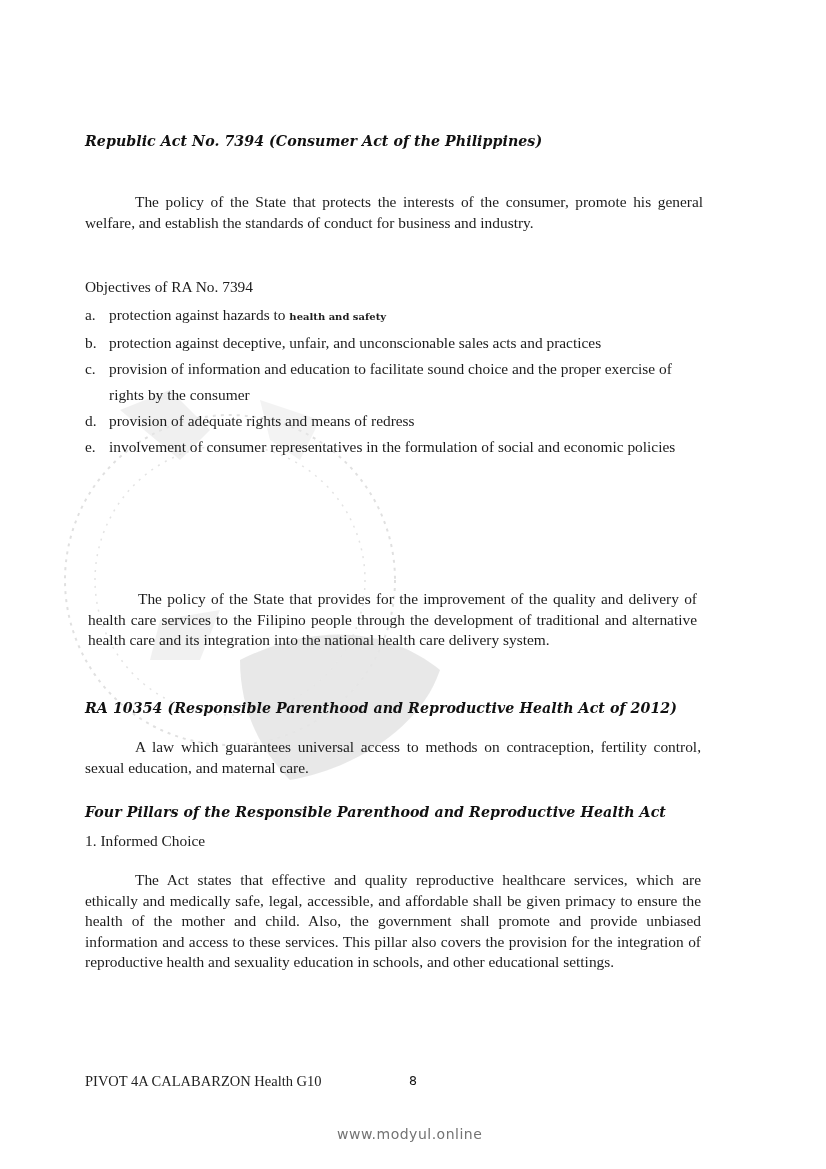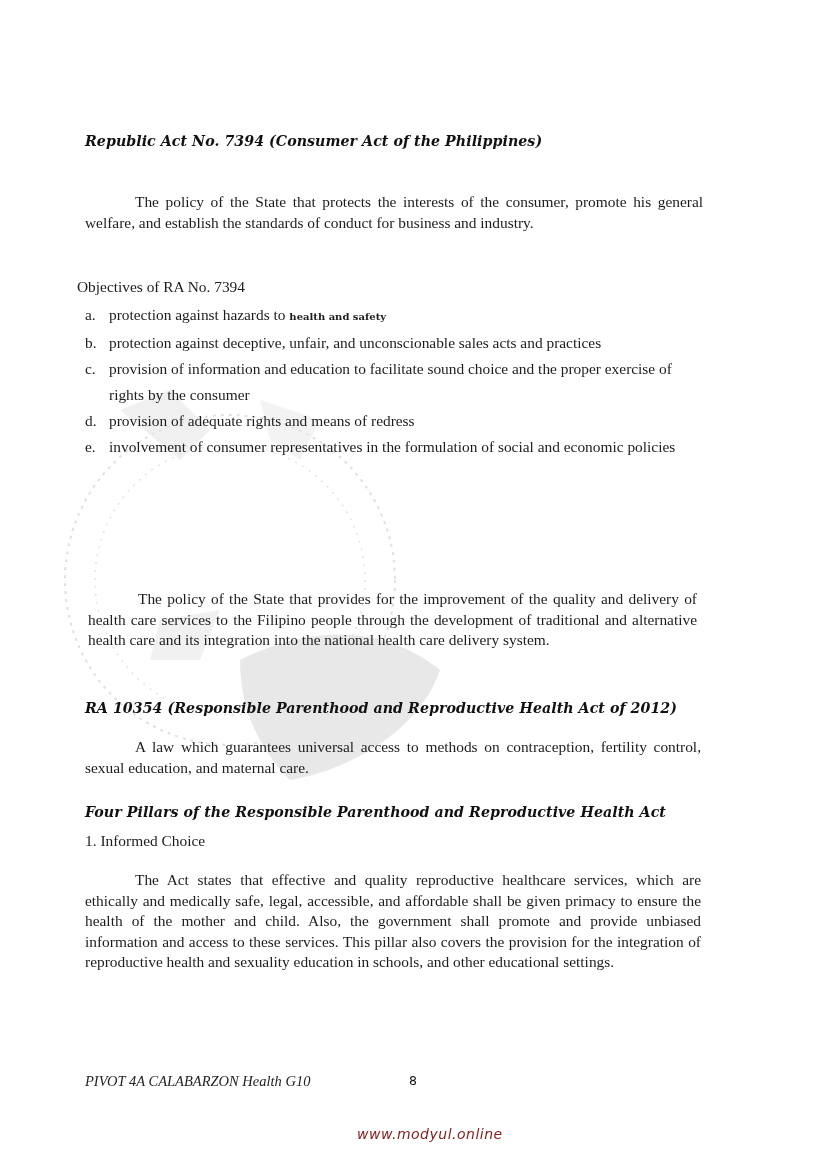--- a/index.html
+++ b/index.html
@@ -9,36 +9,36 @@
     .heading {
       position: absolute; left: 85px;
       font-family: "DejaVu Serif", serif; font-weight: bold; font-style: italic;
       font-size: 14.2px; color: #111; letter-spacing: 0.05px;
     }
     .para {
       position: absolute; left: 85px; width: 618px;
       text-align: justify; line-height: 20.5px; margin-top: 8px;
     }
     .para .indent { display: inline-block; width: 50px; }
-    .obj-title { position: absolute; left: 77px; top: 278px; font-family: Liberation Serif, serif; }
+    .obj-title { position: absolute; left: 85px; top: 278px; font-family: Liberation Serif, serif; }
     .obj-list { position: absolute; left: 85px; top: 302px; width: 620px; margin: 0; padding: 0; list-style: none; }
     .obj-list li { position: relative; padding-left: 24px; line-height: 26px; }
     .obj-list li .marker { position: absolute; left: 0; top: 0; }
     .obj-list li b { font-family: "DejaVu Serif", serif; font-weight: bold; font-size: 10px; }
     .footer-left {
       position: absolute; left: 85px; top: 1073px;
-      font-family: "Liberation Serif", serif; font-style: italic; font-size: 14.5px; color: #222; text-align: center;
+      font-family: "Liberation Serif", serif; font-size: 14.5px; color: #222; text-align: center;
     }
     .footer-page {
       position: absolute; left: 409px; top: 1073px;
       font-family: "DejaVu Sans", sans-serif; font-size: 12.5px; color: #111;
     }
     .footer-url {
-      position: absolute; left: 357px; top: 1126px;
-      font-family: "DejaVu Sans", sans-serif; font-size: 14px; color: #7f1d1d; letter-spacing: 0.5px; font-style: italic;
+      position: absolute; left: 337px; top: 1126px;
+      font-family: "DejaVu Sans", sans-serif; font-size: 14px; color: #737373; letter-spacing: 0.5px;
     }
     .seal {
       position: absolute; left: 60px; top: 370px; width: 400px; height: 420px;
       pointer-events: none; opacity: 0.35;
     }
   </style>
 </head>
 <body>
 
 <div class="page">

